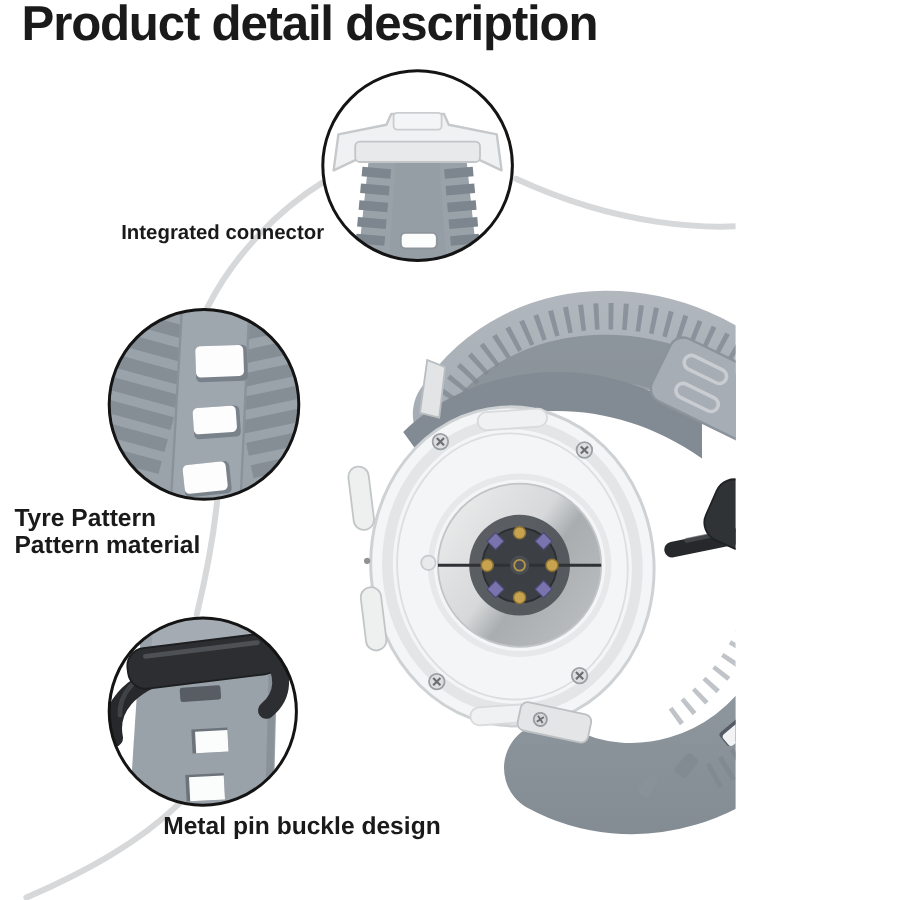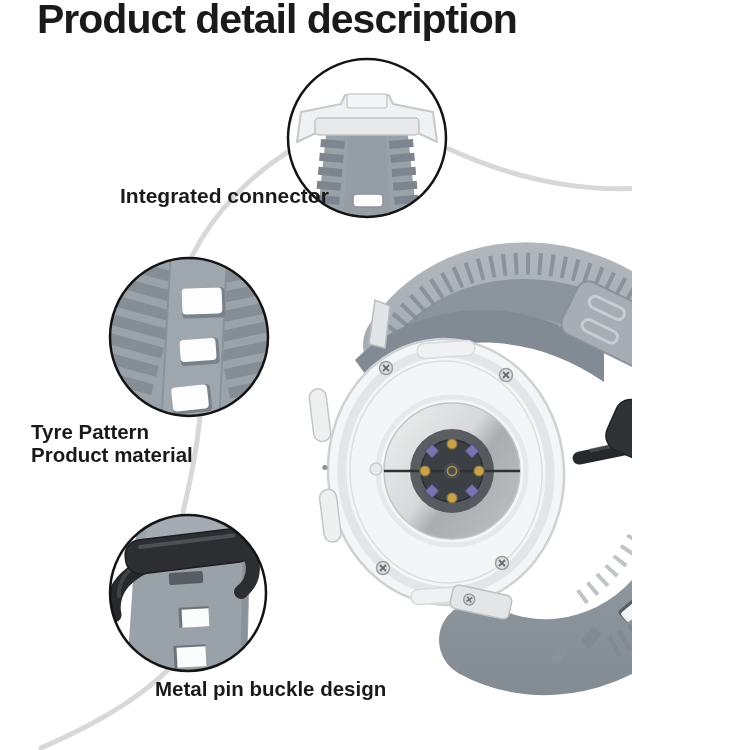--- a/index.html
+++ b/index.html
@@ -1,21 +1,21 @@
 <!DOCTYPE html>
 <html><head>
 <meta charset="utf-8">
 <style>
   html,body{margin:0;padding:0;background:#ffffff;}
   #stage{position:relative;width:613px;height:750px;overflow:hidden;background:#ffffff;
-         font-family:"Liberation Sans",sans-serif;color:#1a1a1a;margin-left:19px;}
+         font-family:"Liberation Sans",sans-serif;color:#1a1a1a;}
   #art{position:absolute;left:0;top:0;}
   .lbl{position:absolute;font-weight:bold;color:#1a1a1a;white-space:nowrap;}
   #page-title{left:18px;top:-4px;font-size:41px;letter-spacing:-1px;}
-  #lbl-connector{left:101px;top:184px;font-size:21px;}
+  #lbl-connector{left:101px;top:184px;font-size:17px;}
   #lbl-tyre{left:12px;top:420px;width:172px;font-size:20.5px;line-height:23px;white-space:normal;}
   #lbl-buckle{left:136px;top:677px;font-size:20.5px;text-align:right;}
 </style>
 </head>
 <body>
 
 <div id="stage">
 
 <svg id="art" width="750" height="750" viewBox="0 0 750 750">
   <defs>
@@ -240,16 +240,16 @@
       </g>
     </g>
     <circle cx="169" cy="593" r="78" fill="none" stroke="#141414" stroke-width="2.5"></circle>
   </g>
 </svg>
 
   <div id="page-title" class="lbl">Product detail description</div>
   <div id="lbl-connector" class="lbl">Integrated connector</div>
   <div id="lbl-tyre" class="lbl">
     <span>Tyre Pattern</span><br>
-    <span>Product material</span>
+    <span>Pattern material</span>
   </div>
   <div id="lbl-buckle" class="lbl">Metal pin buckle design</div>
 </div>
 
 </body></html>

